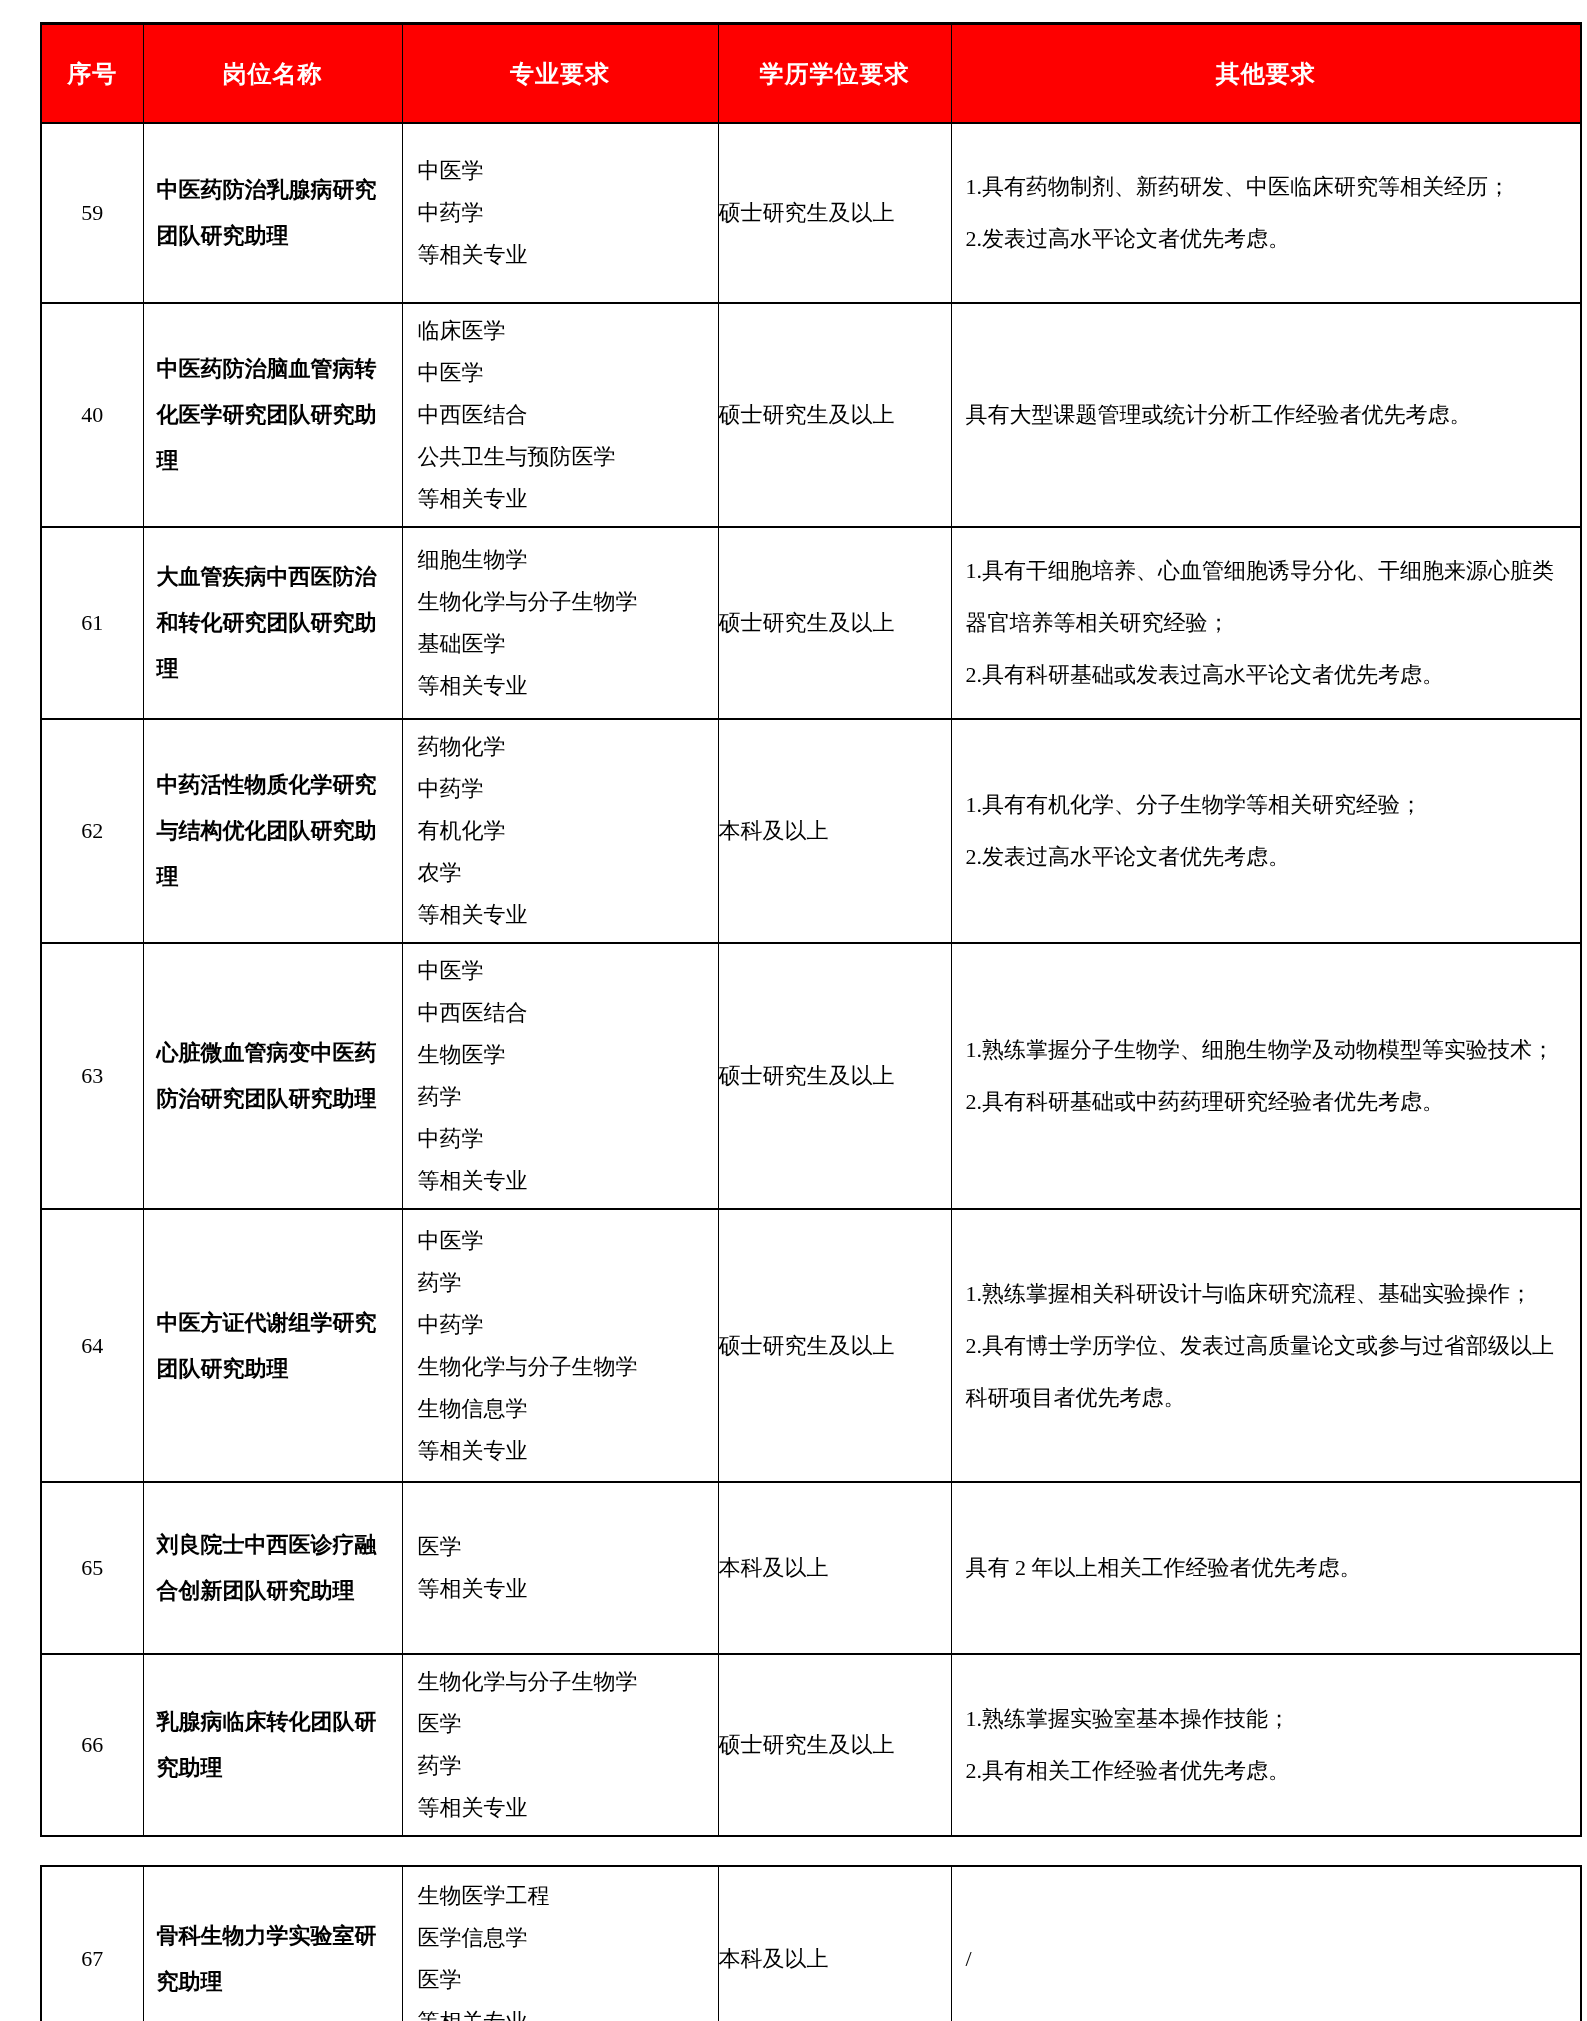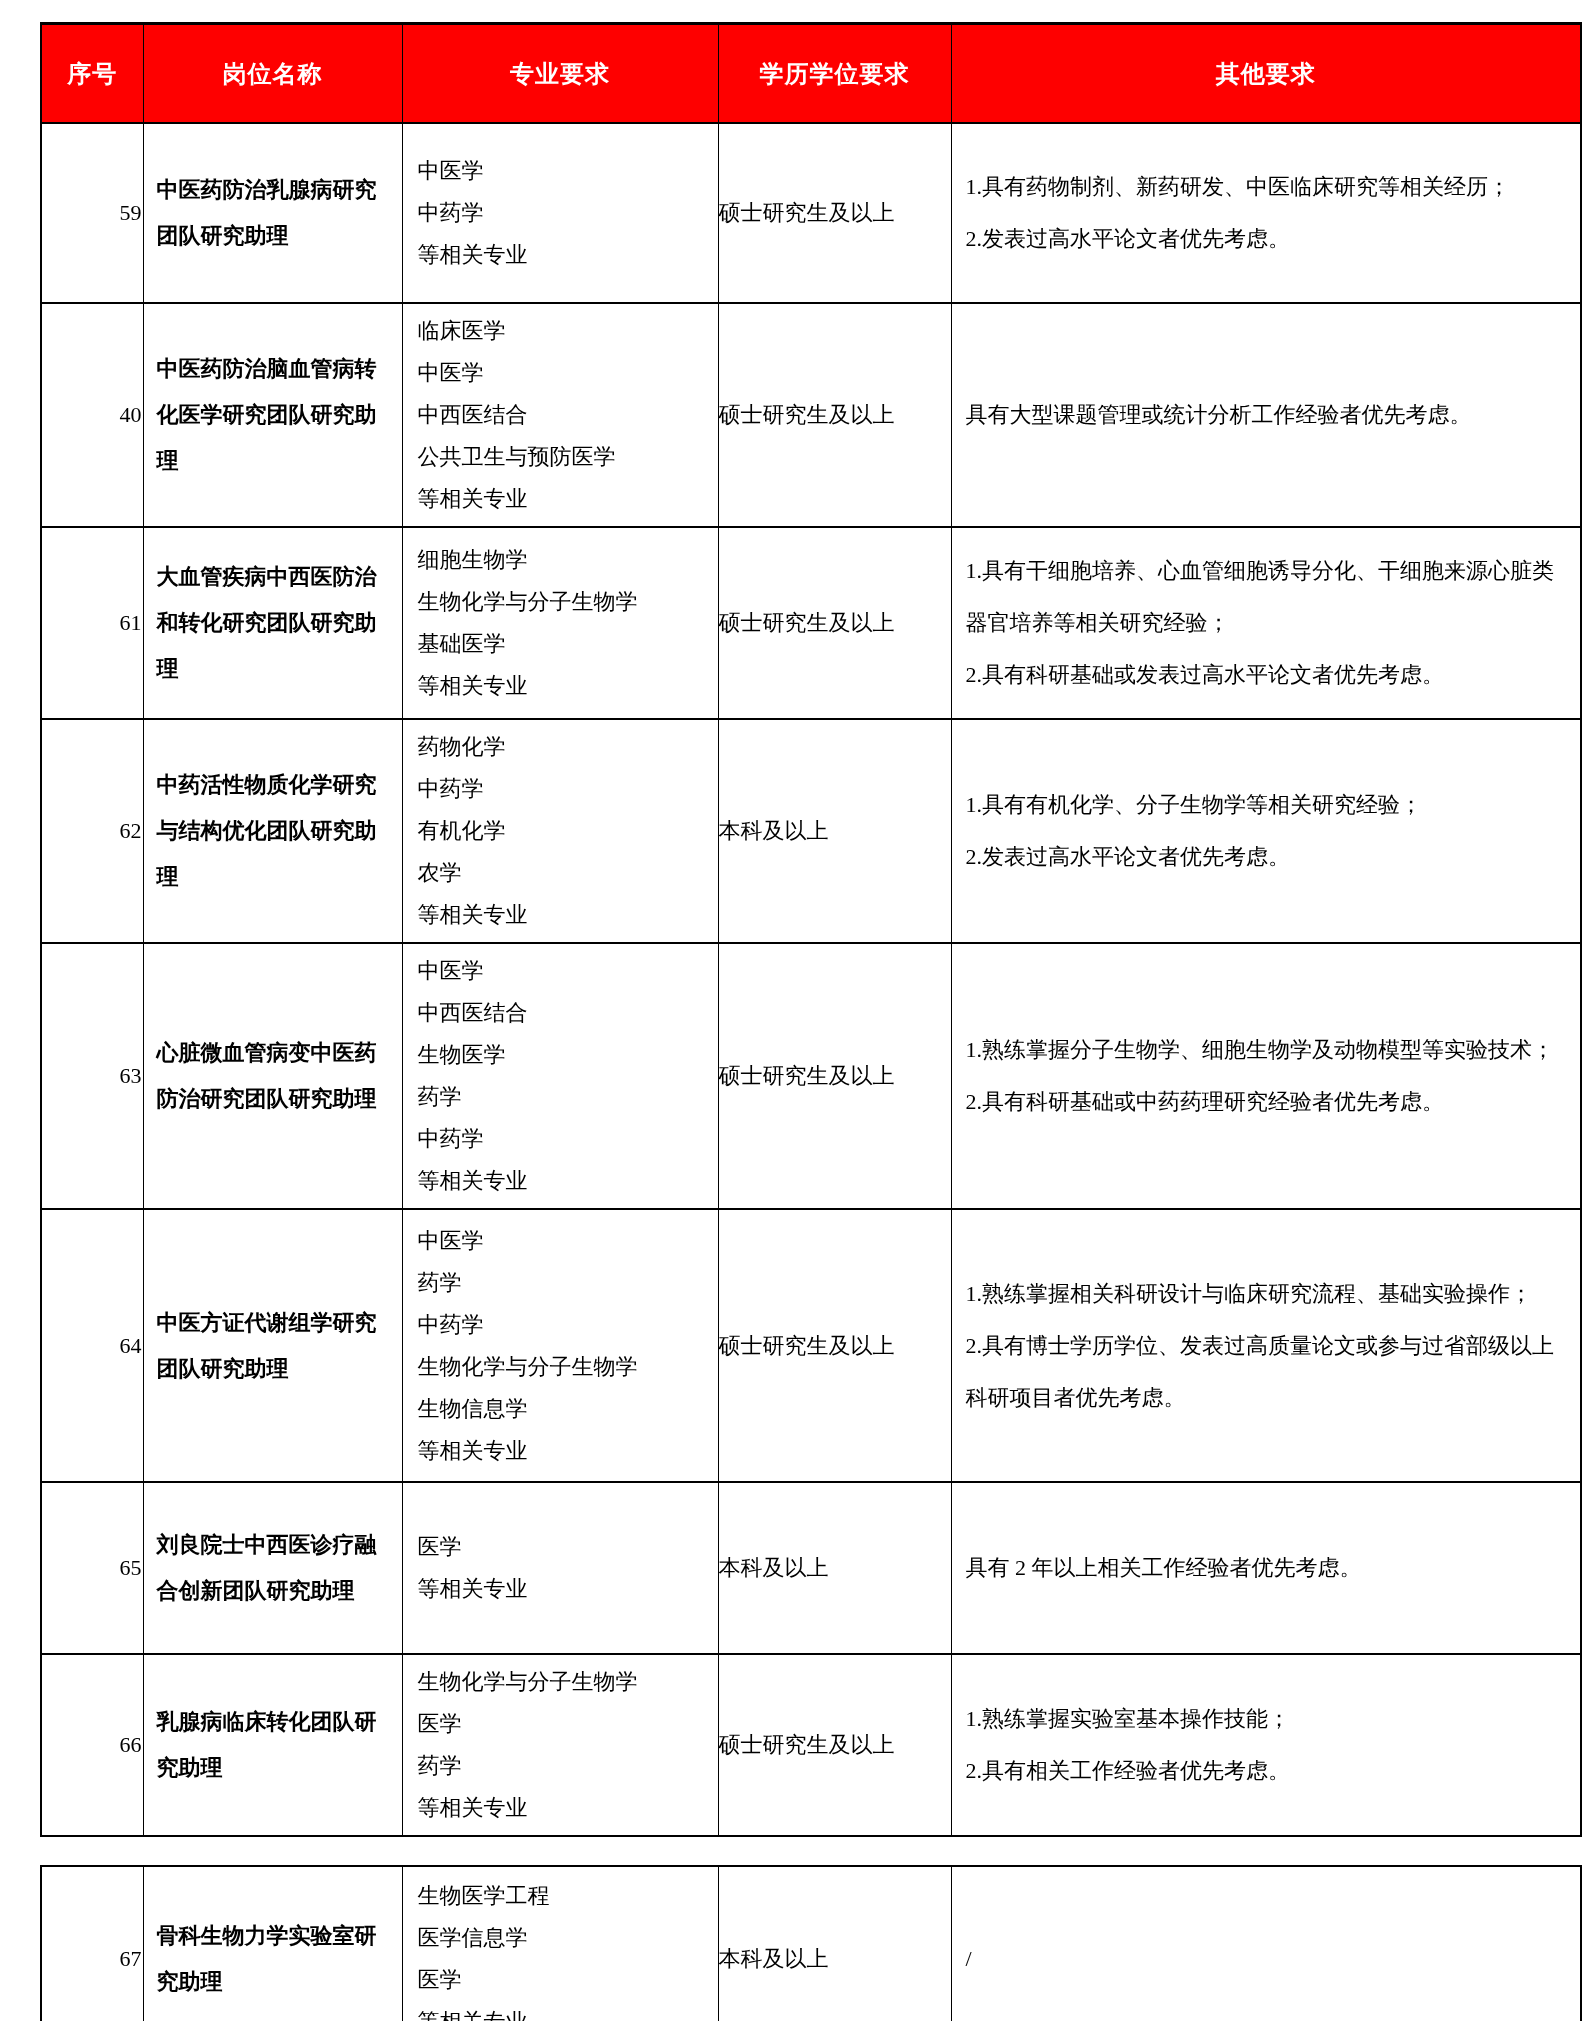--- a/index.html
+++ b/index.html
@@ -42,21 +42,21 @@
     font-size:24px;
     height:95px;
     text-align:center;
     border-top:3px solid #000000;
     letter-spacing:1px;
   }
   .jobs-table td{
     font-size:22px;
   }
   td.seq-cell{
-    text-align:right;
+    text-align:center;
     font-size:22px;
   }
   td.position-cell{
     font-weight:bold;
     padding:10px 13px;
     line-height:46px;
     text-align:left;
   }
   td.majors-cell{
     padding:6px 15px;

